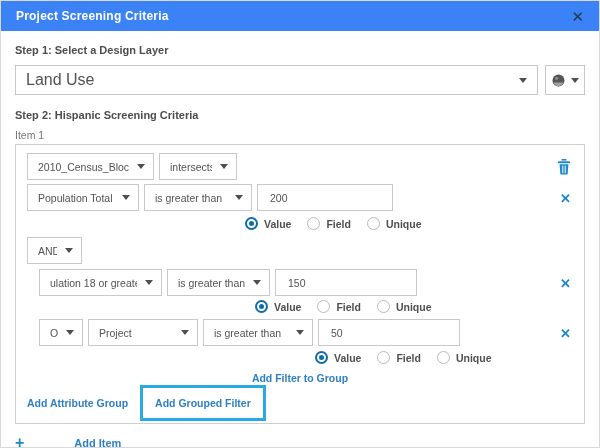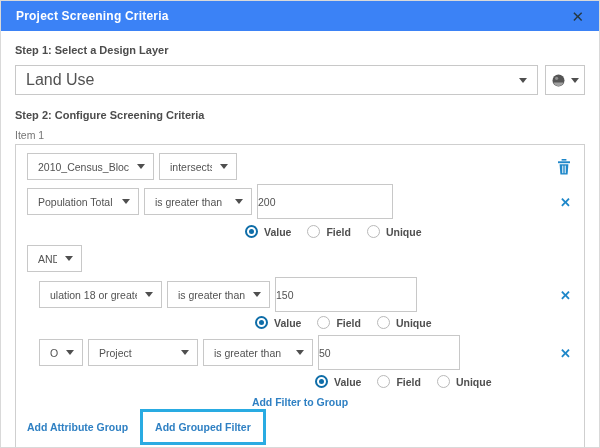--- a/index.html
+++ b/index.html
@@ -58,21 +58,21 @@
   }
   .frow { display: flex; gap: 5px; position: relative; align-items: center; }
   .dd {
     border: 1px solid #c8c8c8; background: #fff; height: 27px;
     display: flex; align-items: center; justify-content: space-between;
     padding: 0 8px 0 10px; font-size: 10.5px; color: #525252; cursor: pointer;
     white-space: nowrap; overflow: hidden;
   }
   .dd .ddlabel { overflow: hidden; text-overflow: clip; margin-right: 8px; }
   .txt {
-    border: 1px solid #c8c8c8; height: 35px; padding: 0 0;
+    border: 1px solid #c8c8c8; height: 27px; padding: 0 12px;
     font-size: 10.5px; color: #525252; font-family: "Liberation Sans", sans-serif;
   }
   .indent { margin-left: 12px; }
   .row-icon {
     position: absolute; right: 2px; top: 50%; transform: translateY(-50%);
     cursor: pointer; line-height: 0;
   }
   .x-glyph { color: #1e87c9; font-size: 13px; font-weight: bold; line-height: 1; }
   .radio-row { display: flex; align-items: flex-end; height: 14px; }
   .radio-opt { display: flex; align-items: center; margin-right: 16px; cursor: pointer; }
@@ -126,21 +126,21 @@
       <div class="icon-btn">
         <svg width="13" height="13" viewBox="0 0 13 13">
           <circle cx="6.5" cy="6.5" r="6" fill="#555555"></circle>
           <path d="M1.5 8.5 A5.8 5.8 0 0 0 6.5 12.2 A5.8 5.8 0 0 0 11.5 8.5 Z" fill="#b9b9b9" opacity="0.75"></path>
           <circle cx="4.6" cy="4.3" r="1.6" fill="#8f8f8f"></circle>
         </svg>
         <span class="caret"></span>
       </div>
     </div>
 
-    <div class="section-label step2-label">Step 2: Configure Screening Criteria</div>
+    <div class="section-label step2-label">Step 2: Hispanic Screening Criteria</div>
 
     <div class="item-label">Item 1</div>
 
     <div class="item-box">
 
       <div class="frow">
         <div class="dd w127">
           <span class="ddlabel">2010_Census_Blocks</span>
           <span class="caret"></span>
         </div>

